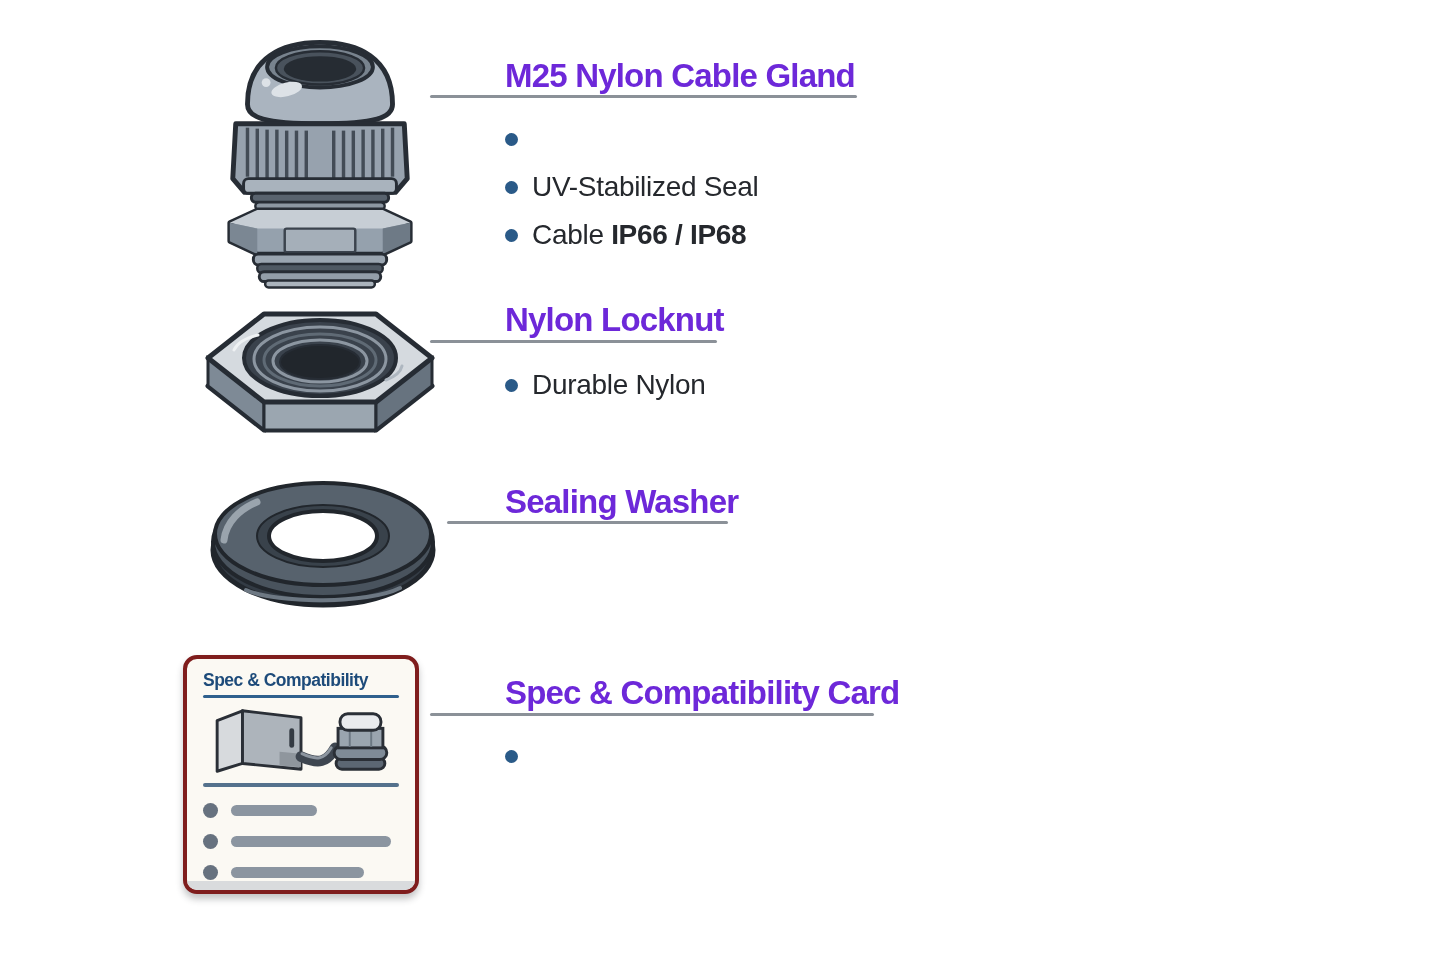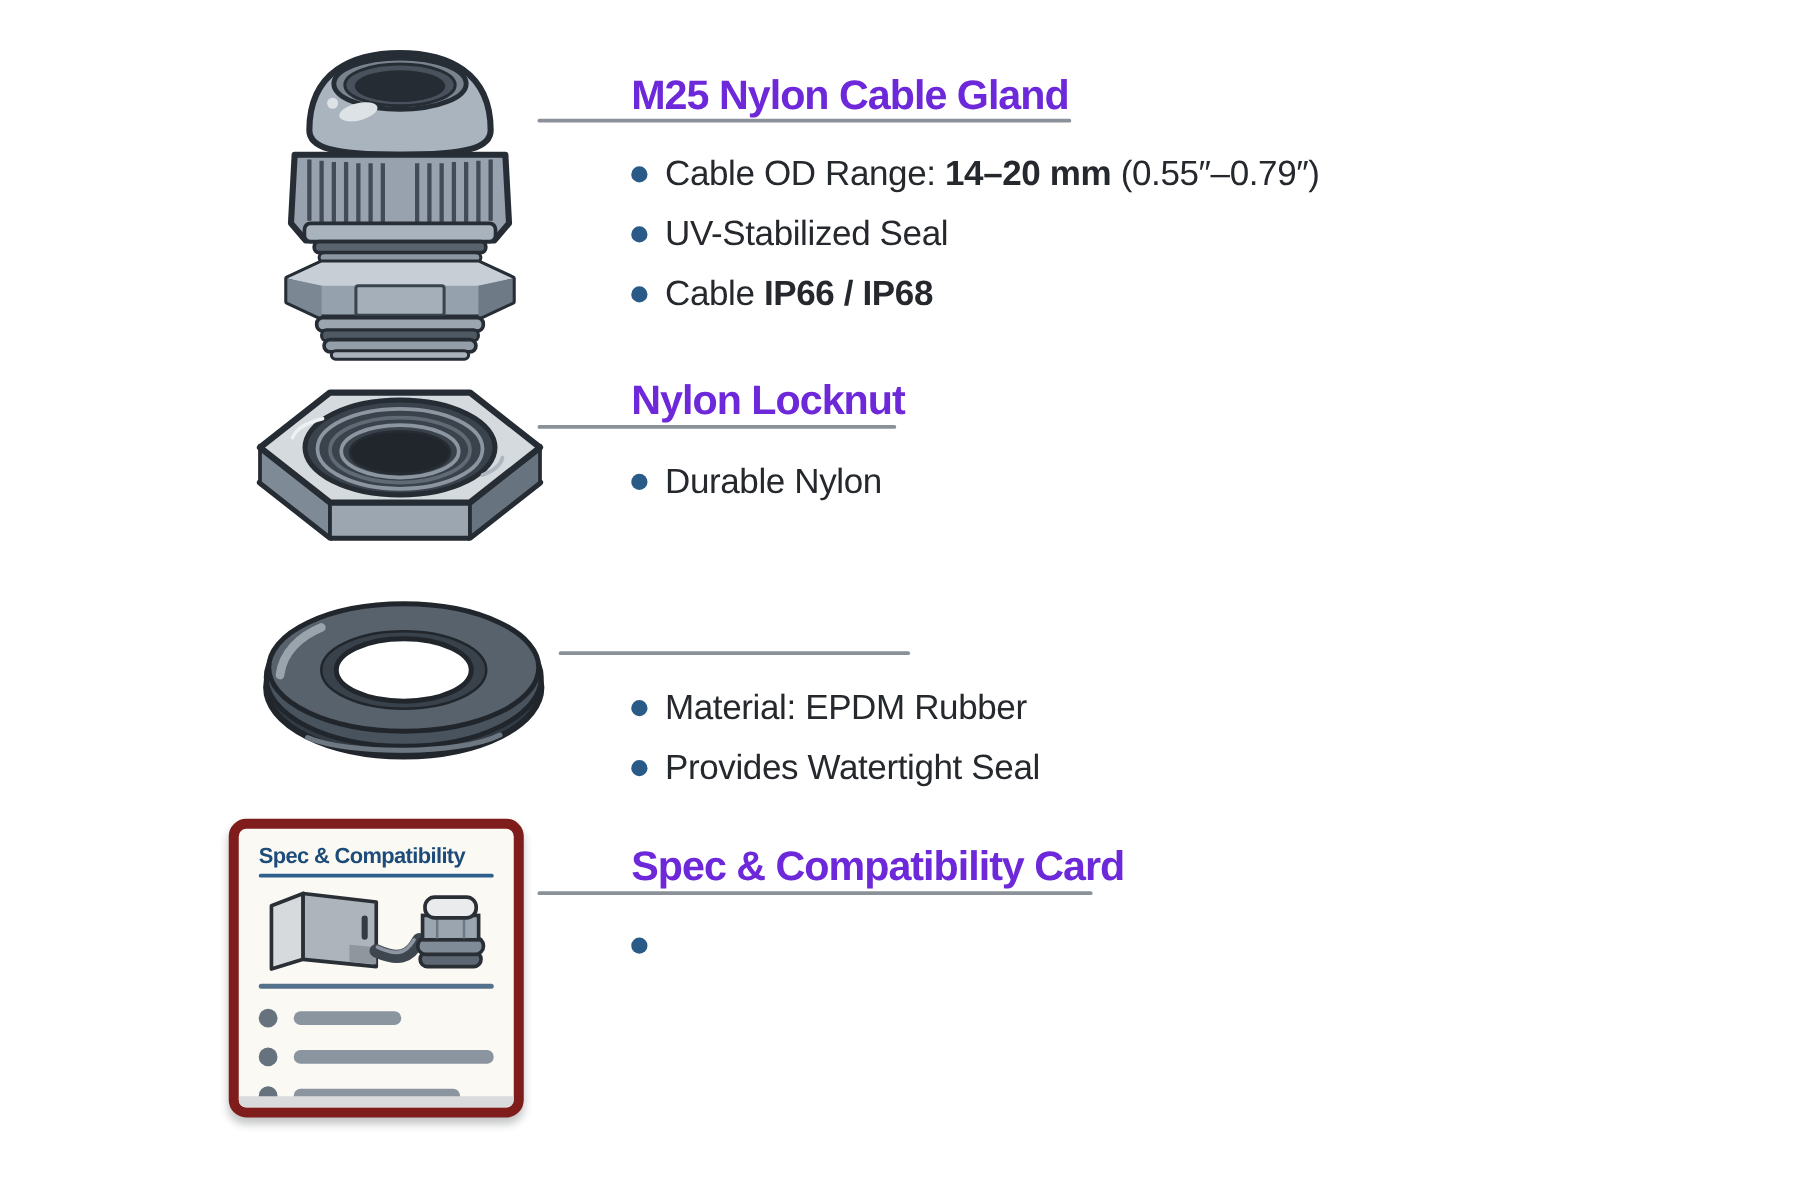--- a/index.html
+++ b/index.html
@@ -76,21 +76,21 @@
   .btext .b { font-weight: 700; }
 
   
   .spec-card {
     position: absolute;
     left: 183px;
     top: 655px;
     width: 236px;
     height: 239px;
     background: #fbf9f3;
-    border: 8px solid #7f1d1d;
+    border: 4px solid #7f1d1d;
     border-radius: 14px;
     box-shadow: 0 5px 7px rgba(40,42,46,0.28);
     overflow: hidden;
   }
   .spec-card-bottom {
     position: absolute;
     bottom: 0; left: 0; right: 0;
     height: 9px;
     background: #d9dbdd;
   }
@@ -262,50 +262,40 @@
 
   <div class="leader leader-1"></div>
   <div class="leader leader-2"></div>
   <div class="leader leader-3"></div>
   <div class="leader leader-4"></div>
 
   <h2 class="section-title title-1">M25 Nylon Cable Gland</h2>
   <div class="bullets bullets-1">
     <div class="bullet">
       <span class="dot"></span>
-      <span class="btext"><span>Cable OD Range: </span><span class="b">14–20 mm</span><span> (0.55″–0.79″)</span></span>
     </div>
     <div class="bullet">
       <span class="dot"></span>
       <span class="btext"><span>UV-Stabilized Seal</span></span>
     </div>
     <div class="bullet">
       <span class="dot"></span>
       <span class="btext"><span>Cable </span><span class="b">IP66 / IP68</span></span>
     </div>
   </div>
 
   <h2 class="section-title title-2">Nylon Locknut</h2>
   <div class="bullets bullets-2">
     <div class="bullet">
       <span class="dot"></span>
       <span class="btext"><span>Durable Nylon</span></span>
     </div>
   </div>
 
-  <div class="bullets bullets-3">
-    <div class="bullet">
-      <span class="dot"></span>
-      <span class="btext"><span>Material: EPDM Rubber</span></span>
-    </div>
-    <div class="bullet">
-      <span class="dot"></span>
-      <span class="btext"><span>Provides Watertight Seal</span></span>
-    </div>
-  </div>
+  <h2 class="section-title title-3">Sealing Washer</h2>
 
   <h2 class="section-title title-4">Spec &amp; Compatibility Card</h2>
   <div class="bullets bullets-4">
     <div class="bullet">
       <span class="dot"></span>
     </div>
   </div>
 
 </div>
 

